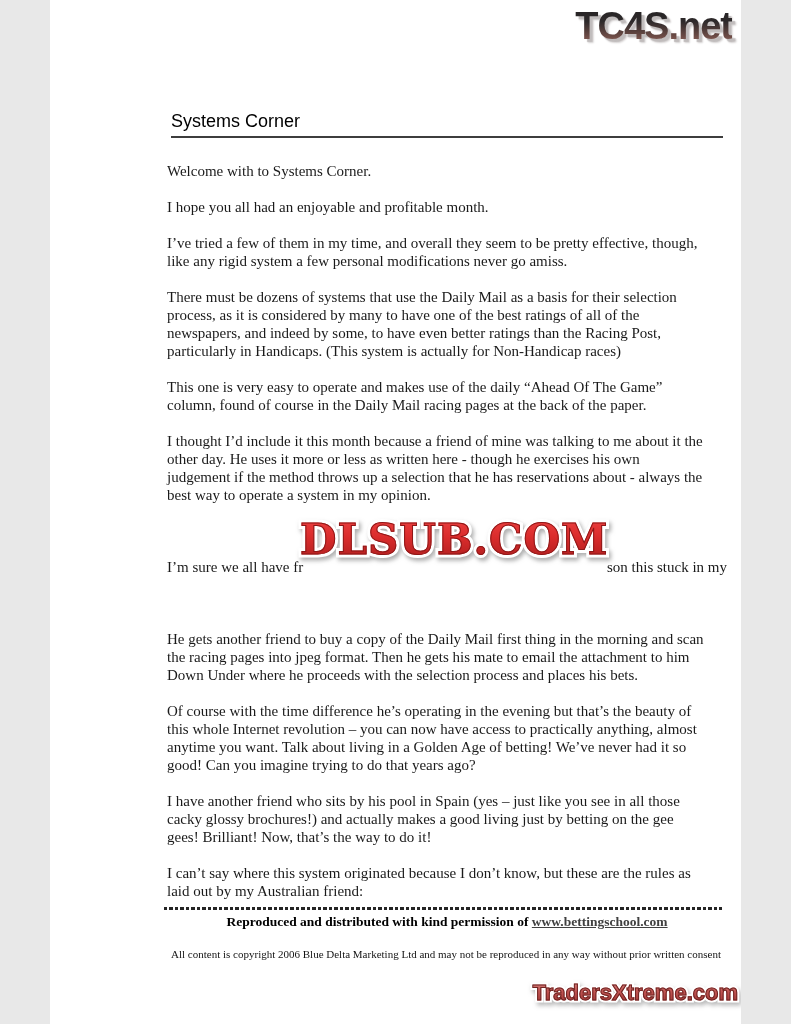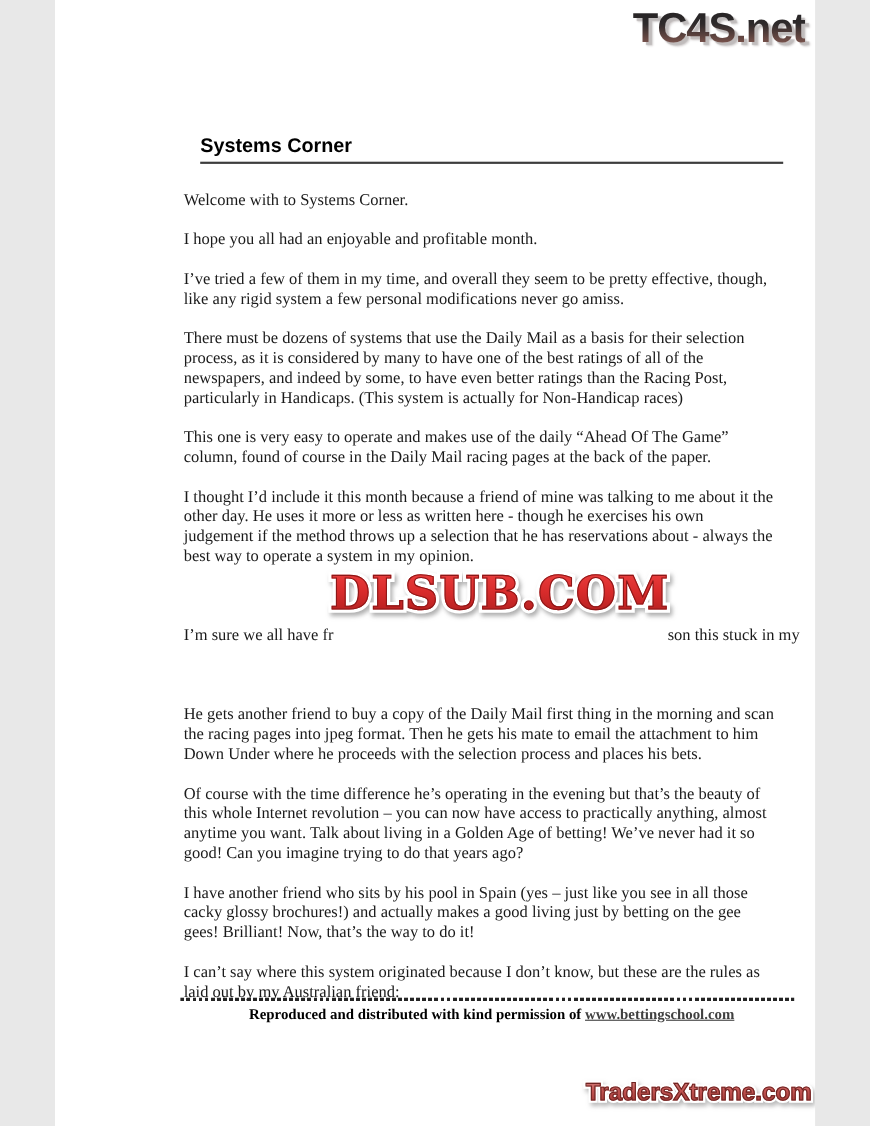--- a/index.html
+++ b/index.html
@@ -10,22 +10,22 @@
   .tc4s{position:absolute;top:7px;right:9px;font-family:"Liberation Sans",sans-serif;
         font-weight:bold;font-size:38px;line-height:1;letter-spacing:-1px;}
   .tc4s .layer{position:relative;display:block;}
   .tc4s .shadow{position:absolute;left:0;top:0;color:transparent;
         text-shadow:3px 3px 1px #c0bcbc, 4px 4px 2px #d7d4d4;}
   .tc4s .fill{position:relative;background:linear-gradient(#232122 0%,#2e2a2b 40%,#6e4c46 75%,#9c6f66 100%);
         -webkit-background-clip:text;background-clip:text;-webkit-text-fill-color:transparent;color:transparent;}
 
   
   .content{position:absolute;left:117px;top:107px;width:560px;}
-  h1.title{margin:15px;font-family:"Liberation Sans",sans-serif;font-size:18px;line-height:20px;
-        font-weight:bold;color:#000;padding-bottom:5px;border-bottom:2px solid #3d3d3d;}
+  h1.title{margin:4px;font-family:"Liberation Sans",sans-serif;font-size:18px;line-height:20px;
+        font-weight:normal;color:#000;padding-bottom:5px;border-bottom:2px solid #3d3d3d;}
   .body{margin-top:24px;font-size:15px;line-height:18px;}
   .para{margin:0 0 18px 0;white-space:pre;}
   .p7 .line1{display:flex;justify-content:space-between;white-space:pre;}
 
   
   .dlsub{position:absolute;left:250px;top:519px;font-family:"DejaVu Serif",serif;
         font-weight:bold;font-size:42px;line-height:1;letter-spacing:1px;z-index:5;}
   .glossy .rel{position:relative;display:block;}
   .glossy .outline{position:absolute;left:0;top:0;color:#fff;-webkit-text-stroke:7px #ffffff;
         filter:drop-shadow(2px 3px 2px rgba(110,110,110,0.55));}
@@ -107,20 +107,21 @@
     <span class="rel">
       <span class="outline">DLSUB.COM</span>
       <span class="fillr">DLSUB.COM</span>
     </span>
   </div>
 
   <div class="footer-divider"></div>
   <div class="footer-permission">
     <span>Reproduced and distributed with kind permission of </span><a href="#">www.bettingschool.com</a>
   </div>
+  <div class="footer-copyright">All content is copyright 2006 Blue Delta Marketing Ltd and may not be reproduced in any way without prior written consent</div>
 
   <div class="txtreme glossy">
     <span class="rel">
       <span class="outline">TradersXtreme.com</span>
       <span class="fillr">TradersXtreme.com</span>
     </span>
   </div>
 
 </div>
 

